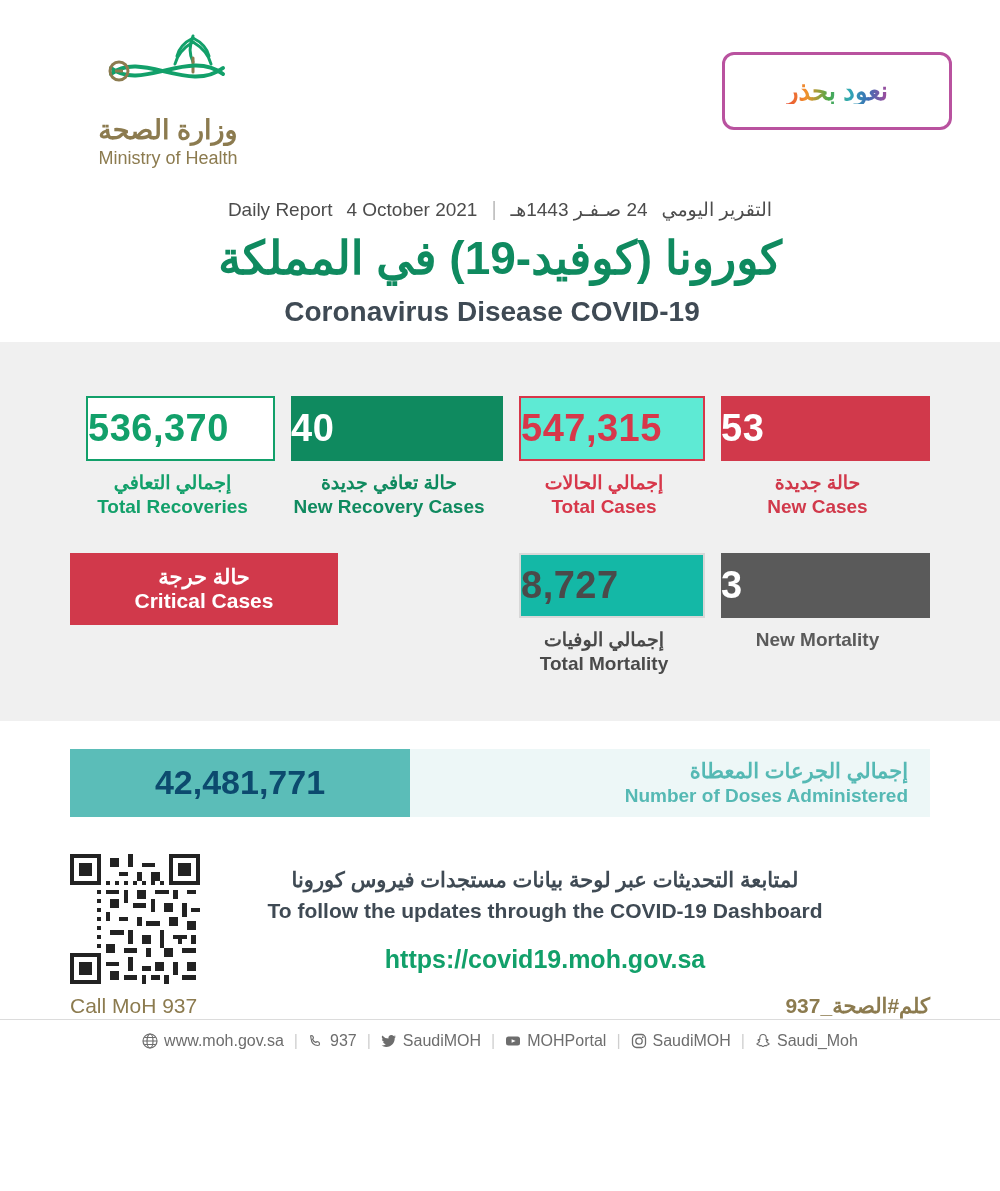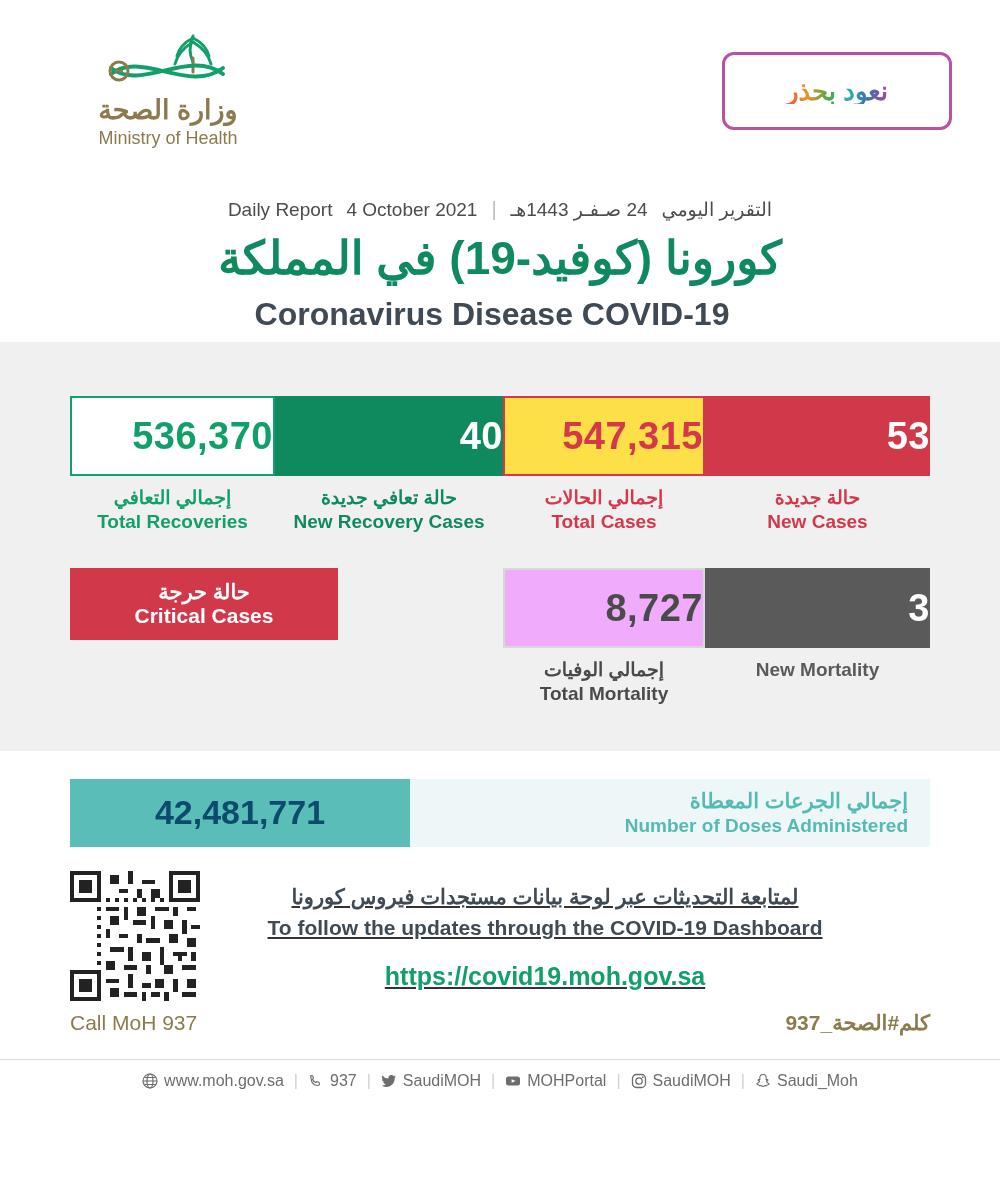--- a/index.html
+++ b/index.html
@@ -26,21 +26,21 @@
     left:48px;
     top:28px;
     width:240px;
     text-align:center;
   }
   .moh-logo .mark{height:66px;display:flex;align-items:center;justify-content:center;}
   .moh-logo .ar{
     font-size:27px;
     color:#8c7b4f;
     font-weight:bold;
-    margin-top:0;
+    margin-top:20px;
     letter-spacing:0px;
     direction:rtl;
   }
   .moh-logo .en{
     font-size:18px;
     color:#8c7b4f;
     margin-top:2px;
   }
 
   .campaign{
@@ -93,41 +93,42 @@
     font-weight:bold;
     color:#0f8a5f;
     direction:rtl;
     line-height:1.15;
   }
   .title-en{
     position:absolute;
     top:296px;
     left:0;right:16px;
     text-align:center;
-    font-size:32px;
+    font-size:28px;
     font-weight:bold;
     color:#3f4a54;
   }
 
   
   .stats{
     background:#f0f0f0;
     padding:54px 70px 44px 70px;
     box-sizing:border-box;
   }
   .row{display:flex;justify-content:flex-start;}
   .row1{gap:0;}
   .cell{box-sizing:border-box;}
 
   .valbox{
-    height:80px;
-    display:flex;
-    align-items:center;
-    justify-content:flex-end;
-    box-sizing:border-box;
+    height:65px;
+    display:flex;
+    align-items:center;
+    justify-content:flex-start;
+    box-sizing:border-box;
+    margin-left:16px;
   }
   .labels{
     text-align:center;
     padding-top:10px;
   }
   .labels .ar{direction:rtl;font-size:19px;font-weight:bold;line-height:1.25;}
   .labels .en{font-size:19px;font-weight:bold;line-height:1.3;}
 
   .num{font-size:38px;font-weight:bold;letter-spacing:0.5px;}
 
@@ -136,21 +137,21 @@
   .c-recoveries .valbox{border:2px solid #12a06a;background:#fff;}
   .c-recoveries .num{color:#12a06a;}
   .c-recoveries .labels{color:#12a06a;}
 
   .c-newrec{width:228px;}
   .c-newrec .valbox{background:#0f8a5f;}
   .c-newrec .num{color:#fff;}
   .c-newrec .labels{color:#0f8a5f;}
 
   .c-total{width:202px;}
-  .c-total .valbox{border:2px solid #d7374a;background:#fde047;}
+  .c-total .valbox{border:2px solid #d7374a;background:#5eead4;}
   .c-total .num{color:#d7374a;}
   .c-total .labels{color:#d7374a;}
 
   .c-new{width:225px;}
   .c-new .valbox{background:#d0癸;}
   .c-new .valbox{background:#d1394b;}
   .c-new .num{color:#fff;}
   .c-new .labels{color:#d1394b;}
 
   .row2{margin-top:34px;}
@@ -164,21 +165,21 @@
     display:flex;
     flex-direction:column;
     align-items:center;
     justify-content:center;
     height:72px;
   }
   .c-critical .labelbox .ar{direction:rtl;font-size:21px;font-weight:bold;}
   .c-critical .labelbox .en{font-size:21px;font-weight:bold;}
 
   .c-mortality{width:202px;}
-  .c-mortality .valbox{border:2px solid #d8d8d8;background:#f0abfc;}
+  .c-mortality .valbox{border:2px solid #d8d8d8;background:#14b8a6;}
   .c-mortality .num{color:#4a4a4a;}
   .c-mortality .labels{color:#4a4a4a;}
 
   .c-newmort{width:225px;}
   .c-newmort .valbox{background:#5a5a5a;}
   .c-newmort .num{color:#fff;}
   .c-newmort .labels{color:#5a5a5a;}
 
   
   .doses-wrap{
@@ -212,23 +213,22 @@
     box-sizing:border-box;
     color:#55b9b4;
   }
   .doses .lab .ar{direction:rtl;font-size:21px;font-weight:bold;line-height:1.2;}
   .doses .lab .en{font-size:19px;font-weight:bold;line-height:1.25;}
 
   
   .dash{
     display:flex;
     align-items:center;
-    padding:24px 70px 0 70px;
-    box-sizing:border-box;
-    text-decoration:underline;
+    padding:37px 70px 0 70px;
+    box-sizing:border-box;
   }
   .qr{
     width:130px;height:130px;
     flex:0 0 130px;
     image-rendering:pixelated;
   }
   .dashtext{
     flex:1;
     text-align:center;
     padding-right:40px;
@@ -243,21 +243,21 @@
     align-items:center;
     justify-content:space-between;
     padding:10px 70px 0 70px;
     box-sizing:border-box;
   }
   .callrow .en{font-size:21px;color:#8c7b4f;}
   .callrow .ar{font-size:21px;color:#8c7b4f;font-weight:bold;direction:rtl;}
 
   
   .footer{
-    margin-top:24px;
+    margin-top:1px;
     border-top:1px solid #dcdcdc;
     padding-top:12px;
     display:flex;
     align-items:center;
     justify-content:center;
     gap:10px;
     font-size:16px;
     color:#6d6d6d;
   }
   .footer .item{display:flex;align-items:center;gap:6px;}

